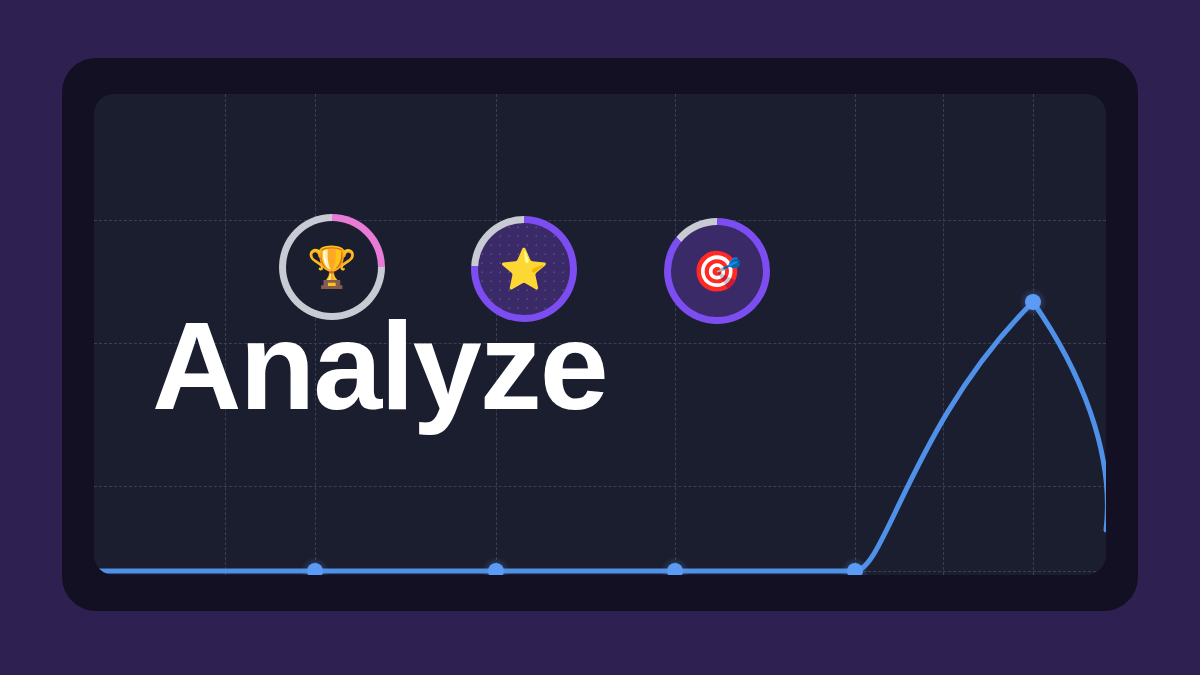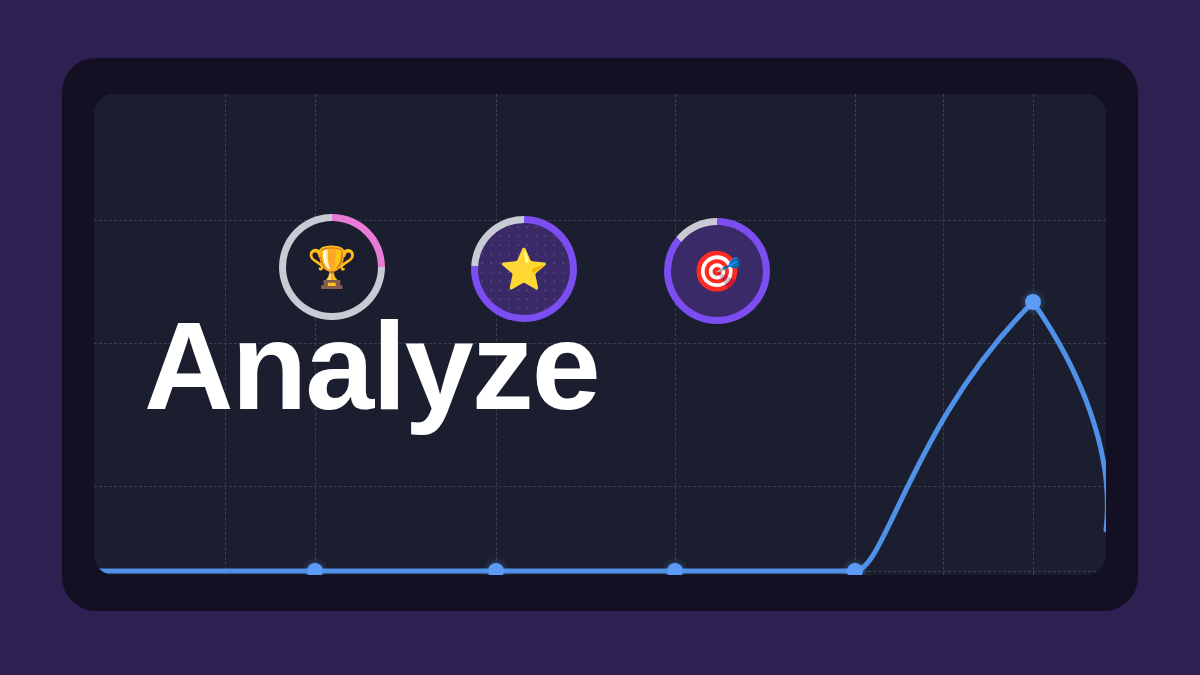--- a/index.html
+++ b/index.html
@@ -88,21 +88,21 @@
     position:relative;
     font-size:40px;
     line-height:1;
     z-index:3;
     font-family:"DejaVu Sans", sans-serif;
   }
 
   
   #headline {
     position:absolute;
-    left:50px;
+    left:58px;
     top:210px;
     font-size:124px;
     font-weight:bold;
     color:#FFFFFF;
     letter-spacing:-2px;
     line-height:1;
     white-space:nowrap;
   }
 
   

